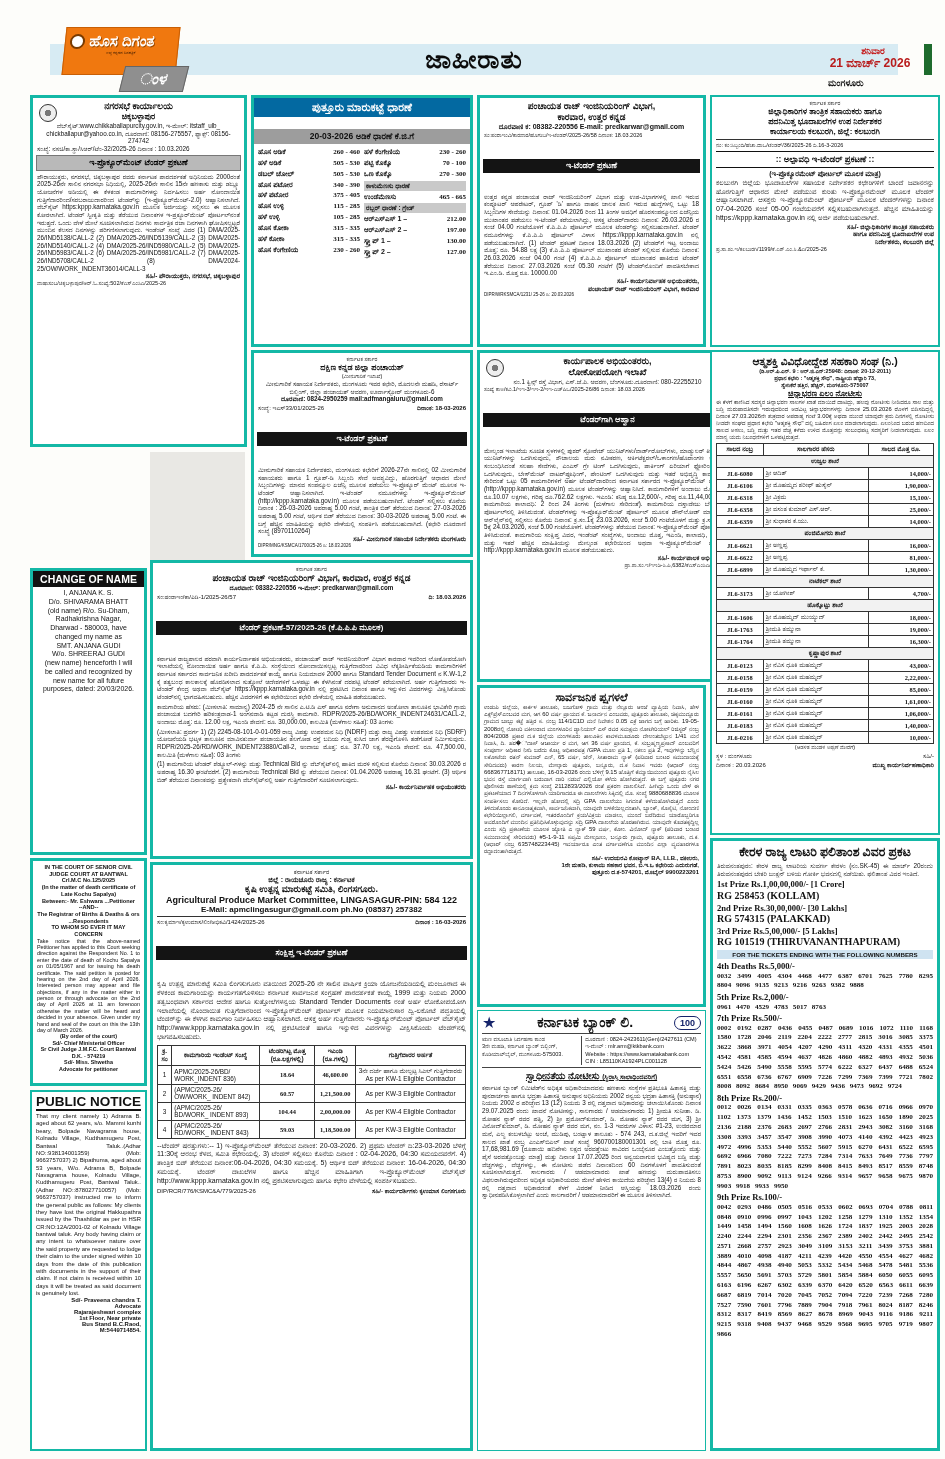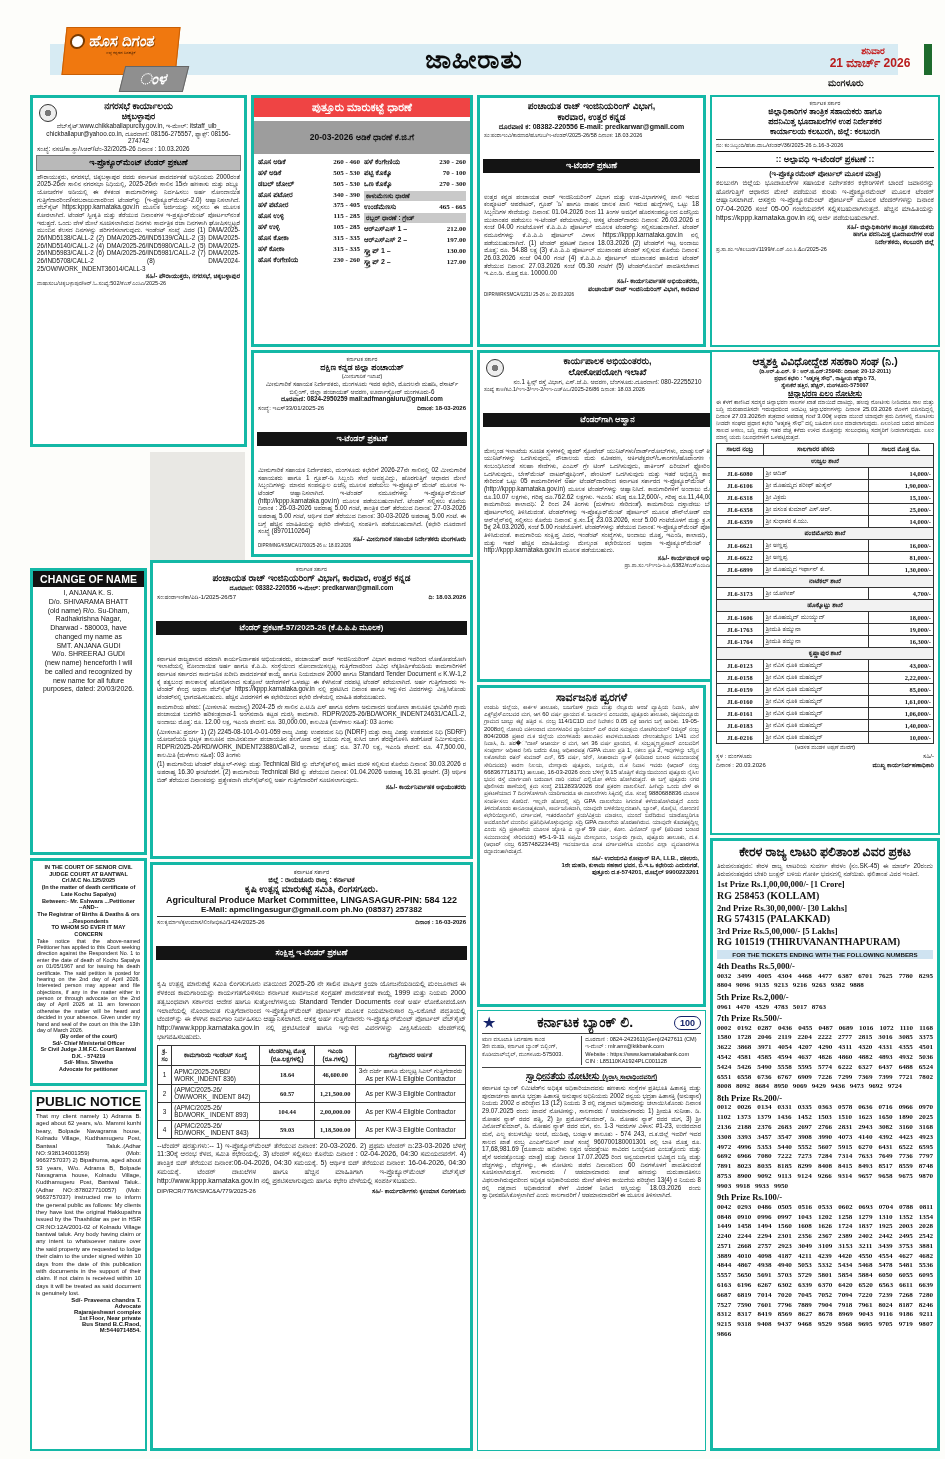--- a/index.html
+++ b/index.html
@@ -19,22 +19,22 @@
   .mh-green{position:absolute;left:924px;top:44px;width:8px;height:31px;background:#1e6b2d;}
   
   .blk{position:absolute;background:#fff;border:3px solid #14b8a6;overflow:hidden;box-sizing:border-box;padding:3px 4px;}
   .c{text-align:center;} .b{font-weight:bold;} .j{text-align:justify;} .r{text-align:right;} .pre{white-space:pre-line;}
   .t4{font-size:4.5px;} .t5{font-size:5.5px;} .t6{font-size:6.3px;line-height:1.22;} .t7{font-size:7px;line-height:1.25;} .t8{font-size:8px;} .t9{font-size:9px;} .t11{font-size:11px;}
   .bar{background:#141414;color:#fff;text-align:center;font-weight:bold;font-size:8px;padding:2px 0;margin:20px -1px;}
   .gbar{background:#b9b9b9;color:#000;text-align:center;font-weight:bold;font-size:8px;padding:2px 0;margin:2px -1px;border:1px solid #777;}
   .refline{display:flex;justify-content:space-between;font-size:6px;margin:2px 0;}
   .seal{width:16px;height:16px;border-radius:50%;border:1.5px solid #333;position:absolute;left:6px;top:6px;background:radial-gradient(circle at 50% 50%, #777 0 3px, #eee 3px);}
   
-  .redbar{background:#ef4444;color:#fff;text-align:center;font-weight:bold;font-size:11px;padding:3px 0;margin:-3px -4px 4px;}
-  .graybar{background:#9d9d9d;color:#101010;text-align:center;font-weight:bold;font-size:8.5px;padding:11px 0;margin:0 -4px 3px;}
+  .redbar{background:#0369a1;color:#fff;text-align:center;font-weight:bold;font-size:11px;padding:3px 0;margin:-3px -4px 12px;}
+  .graybar{background:#9d9d9d;color:#101010;text-align:center;font-weight:bold;font-size:8.5px;padding:2px 0;margin:0 -4px 3px;}
   .rates{display:flex;gap:4px;}
   .rcol{flex:1;}
   .rate-row{display:flex;justify-content:space-between;font-size:7px;line-height:1.55;}
   .rl{font-weight:bold;} .rv{font-family:"Liberation Serif",serif;font-weight:bold;}
   .rate-h{background:#c9c9c9;font-size:6.5px;font-weight:bold;padding:1px 2px;margin:1px 0;}
   
   table{border-collapse:collapse;width:100%;}
   .dt th,.dt td{border:1px solid #333;font-size:6.4px;padding:1.5px 2px;vertical-align:middle;}
   .dt th{font-weight:bold;text-align:center;}
   .dt td.amt{text-align:right;font-family:"Liberation Serif",serif;font-weight:bold;}
@@ -336,21 +336,21 @@
     <div class="c b t9">ಲೋಕೋಪಯೋಗಿ ಇಲಾಖೆ</div>
     <div class="c t6">ನಂ.1 ಕ್ವಿನ್ಸ್ ರಸ್ತೆ ವಿಭಾಗ, ಎಸ್.ಜೆ.ಪಿ. ಆವರಣ, ಬೆಂಗಳೂರು.ದೂರವಾಣಿ: 080-22255210</div>
     <div class="t5">ಸಂಖ್ಯೆ ಕಾಅ/ಕವಿ.1/ಇಇ-3/ಇಇ-2/ಇಇ-ಎಚ್‌ಪಿಒ/2025-26/86    ದಿನಾಂಕ: 18.03.2026</div>
     <div class="bar">ಟೆಂಡರ್‌ಗಾಗಿ ಆಹ್ವಾನ</div>
     <div class="j t6">ಮೇಲ್ಕಂಡ ಇಲಾಖೆಯ ಸೂಚಿತ ಸ್ಥಳಗಳಲ್ಲಿ ಪುಶರ್ ಸ್ಟೋರೇಜ್ ಯುನಿಟ್‌ಗಳು/ವಾರ್ಡ್‌ರೋಬ್‌ಗಳು, ಮಾಡ್ಯುಲರ್ ಕಿಚನ್, ಟಿವಿ ಯುನಿಟ್‌ಗಳನ್ನು ಒದಗಿಸುವುದು, ಶೌಚಾಲಯ ಮರು ನವೀಕರಣ, ಆರ್ಕಿಟೆಕ್ಚರಲ್/ಒಳಾಂಗಣ/ಹೊರಾಂಗಣ ಅಭಿವೃದ್ಧಿಗೆ ಸಂಬಂಧಿಸಿದಂತೆ ಸಲಹಾ ಸೇವೆಗಳು, ಎಂಎಸ್ ಗ್ರೇ ಟಿಂಗ್ ಒದಗಿಸುವುದು, ಪಾರ್ಕಿಂಗ್ ಏರಿಯಾಗೆ ಫ್ಲೋರಿಂಗ್ ಟೈಲ್ಸ್ ಒದಗಿಸುವುದು, ಬೇಸ್‌ಮೆಂಟ್ ವಾಟರ್‌ಪ್ರೂಫಿಂಗ್, ಪೇಂಟಿಂಗ್ ಒದಗಿಸುವುದು ಮತ್ತು ಇತರೆ ಅಭಿವೃದ್ಧಿ ಕಾಮಗಾರಿಗಳು ಸೇರಿದಂತೆ ಒಟ್ಟು 05 ಕಾಮಗಾರಿಗಳಿಗೆ ಅರ್ಹ ಟೆಂಡರ್‌ದಾರರಿಂದ ಕರ್ನಾಟಕ ಸರ್ಕಾರದ ಇ-ಪ್ರೊಕ್ಯೂರ್‌ಮೆಂಟ್ ಪೋರ್ಟಲ್ (http://kppp.karnataka.gov.in) ಮೂಲಕ ಟೆಂಡರ್‌ಗಳನ್ನು ಆಹ್ವಾನಿಸಿದೆ. ಕಾಮಗಾರಿಗಳಿಗೆ ಅಂದಾಜು ಮೊತ್ತ: ಕನಿಷ್ಠ ರೂ.10.07 ಲಕ್ಷಗಳು, ಗರಿಷ್ಠ ರೂ.762.62 ಲಕ್ಷಗಳು. ಇಎಂಡಿ: ಕನಿಷ್ಠ ರೂ.12,600/-, ಗರಿಷ್ಠ ರೂ.11,44,000/- ಪ್ರತೀ ಕಾಮಗಾರಿಯ ಕಾಲಾವಧಿ: 2 ರಿಂದ 24 ತಿಂಗಳು (ಮಳೆಗಾಲ ಸೇರಿದಂತೆ). ಕಾಮಗಾರಿಯ ದಸ್ತಾವೇಜು ಬೆಲೆ: ಕೆಪಿಪಿ ಪೋರ್ಟಲ್‌ನಲ್ಲಿ ತಿಳಿಸಿರುವಂತೆ. ಟೆಂಡರ್‌ಗಳನ್ನು ಇ-ಪ್ರೊಕ್ಯೂರ್‌ಮೆಂಟ್ ಪೋರ್ಟಲ್ ಮೂಲಕ ಡೌನ್‌ಲೋಡ್ ಮಾಡಿಕೊಂಡು ಆನ್‌ಲೈನ್‌ನಲ್ಲಿ ಸಲ್ಲಿಸಲು ಕೊನೆಯ ದಿನಾಂಕ: ಕ್ರ.ಸಂ.1ಕ್ಕೆ 23.03.2026, ಸಂಜೆ 5.00 ಗಂಟೆಯೊಳಗೆ ಮತ್ತು ಕ್ರ.ಸಂ.2 ರಿಂದ 5ಕ್ಕೆ 24.03.2026, ಸಂಜೆ 5.00 ಗಂಟೆಯೊಳಗೆ. ಟೆಂಡರ್‌ಗಳನ್ನು ತೆರೆಯುವ ದಿನಾಂಕ: ಇ-ಪ್ರೊಕ್ಯೂರ್‌ಮೆಂಟ್ ಪೋರ್ಟಲ್‌ನಲ್ಲಿ ತಿಳಿಸಿರುವಂತೆ. ಕಾಮಗಾರಿಯ ಸಂಕ್ಷಿಪ್ತ ವಿವರ, ಇಂಡೆಂಟ್ ಸಂಖ್ಯೆಗಳು, ಅಂದಾಜು ಮೊತ್ತ, ಇಎಂಡಿ, ಕಾಲಾವಧಿ, ಮೀಸಲಾತಿ ಮತ್ತು ಇತರೆ ಹೆಚ್ಚಿನ ಮಾಹಿತಿಯನ್ನು ಮೇಲ್ಕಂಡ ಕಛೇರಿಯಿಂದ ಅಥವಾ ಇ-ಪ್ರೊಕ್ಯೂರ್‌ಮೆಂಟ್ ಪೋರ್ಟಲ್ http://kppp.karnataka.gov.in ಮೂಲಕ ಪಡೆಯಬಹುದು.</div>
     <div class="r b t6">ಸಹಿ/- ಕಾರ್ಯಪಾಲಕ ಅಭಿಯಂತರರು</div>
     <div class="r t5">ಪ್ರಾ.ಸಾ.ಸಂ.ಇ/ಇಇಡಿ-ಸಿ.ಪಿ,6382/ಕೆಎಸ್‌ಎಂಸಿಎ/2025-26</div>
   </div>
 
   <div class="blk" style="left:477px;top:685px;width:229px;height:322px;">
-    <div class="c b t11">ಸಾರ್ವಜನಿಕ ಪ್ವರಗಳೆ</div>
+    <div class="c b t11">ಸಾರ್ವಜನಿಕ ಪ್ಷಗಳಲೆ</div>
     <div class="j" style="font-size:5.9px;line-height:1.22;">ಉಡುಪಿ ಜಿಲ್ಲೆಯ, ಕಾರ್ಕಳ ತಾಲೂಕು, ಬಜಗೋಳಿ ಗ್ರಾಮ ಮತ್ತು ನೆಲ್ಲೂರು ಆಂಜೆ ವ್ಯಾಪ್ತಿಯ ನಿವಾಸಿ, ಹೇಳ ಎಕ್ಸ್‌ಪ್ರೆಸ್‌ಎಂಬವರ ಮಗ, ಆಗ 60 ವರ್ಷ ಪ್ರಾಯದ ಕೆ. ಜನಾರ್ದನ ಎಂಬವರು, ಪುತ್ತೂರು ತಾಲೂಕು, ಚಿಕ್ಕಮುದ್ನೂರು ಗ್ರಾಮದ ಬಾಬ್ಬು ಕಟ್ಟೆ ಹತ್ತಿರ ಸ. ನಂಬ್ರ 114/1C1D ಮನೆ ನಿವೇಶನ 0.05 ಎಕ್ರೆ ಜಾಗದ ಬಗ್ಗೆ ಹಾರಿಕು. 19-05-2008ರಲ್ಲಿ ನೋಟರಿ ವಕೀಲರಾದ ಮಂಗಳೂರಿನ ಡ್ಯಾನಿಯಲ್ ಎಸ್ ರವರ ಸಮಕ್ಷಮ ನೋಟೇರಿಯಲ್ ರಿಜಿಸ್ಟರ್ ನಂಬ್ರ 804/2008 ಪ್ರಕಾರ ದ.ಕ ಜಿಲ್ಲೆಯ ಮಂಗಳೂರು ತಾಲೂಕಿನ ಕಾವಳಮೂಡೂರು ದೇಲಂತಬೆಟ್ಟುನ 1/41 ಮನೆ ನಿವಾಸಿ, ದಿ. ಹರ�ಿದಾಸ್ ಆಚಾರ್ಯ ರ ಮಗ, ಆಗ 36 ವರ್ಷ ಪ್ರಾಯದ, ಕೆ. ಸುಬ್ರಹ್ಮಣ್ಯಪ್ರಸಾದ್ ಎಂಬವರಿಗೆ ಸಂಪೂರ್ಣ ಅಧಿಕಾರ ನೀಡಿ ಬರೆದು ಕೊಟ್ಟ ಅಧಿಕಾರಪತ್ರ /GPA ಮೂಲ ಪ್ರತಿ 1, ನಕಲು ಪ್ರತಿ 2, ಇವುಗಳನ್ನು ಬೆನ್ನಿನ ಲಕೋಟೆಯ ರತನ್ ಕುಮಾರ್ ಎನ್, 65 ವರ್ಷ, ಜೆನ್, ಸೀತಾರಾಮ ನ್ಯಾಕ್ (ಪರಿವಾರ ಬಂಟರ ಸಮುದಾಯಕ್ಕೆ ಸೇರಿದವರು) ಕಾರಣ ನಿಲಯ, ಮೇಲ್ಕಾರು ಪುತ್ತೂರು, ಬನ್ನೂರು, ದ.ಕ ನಿವಾಸ ಇವರು (ಆಧಾರ್ ನಂಬ್ರ 668367718171) ತಾಲೂಕು, 16-03-2026 ರಂದು ಬೆಳಿಗ್ಗೆ 9.15 ಹೊತ್ತಿಗೆ ಕೆಮ್ಮಾಯಿಮುಂದ ಪುತ್ತೂರು ನೈಸಿಲ ಭವನ ರಸ್ತೆ ಮಾರ್ಗವಾಗಿ ಬರುವಾಗ ದಾರಿ ನಡುವೆ ಎಲ್ಲಿಯೋ ಕಳೆದು ಹೋಗಿರುತ್ತದೆ. ಈ ಬಗ್ಗೆ ಪುತ್ತೂರು ನಗರ ಪೊಲೀಸರು ಠಾಣೆಯಲ್ಲಿ ಕ್ರಮ ಸಂಖ್ಯೆ 2112833/2026 ರಂತೆ ಪ್ರಕರಣ ದಾಖಲಿಸಿದೆ. ಹೀಗಿದ್ದು ಒಂದು ವೇಳೆ ಈ ಪ್ರಕಟಣೆಯಾದ 7 ದಿನಗಳೊಳಗಾಗಿ ಯಾರಿಗಾದರೂ ಈ ದಾಖಲೆಗಳು ಸಿಕ್ಕಿದಲ್ಲಿ ಮೊ. ಸಂಖ್ಯೆ 9880688836 ಮೂಲಕ ಸಂಪರ್ಕಿಸಲು ಕೋರಿದೆ. ಇಲ್ಲದೇ ಹೋದಲ್ಲಿ ಸದ್ರಿ GPA ದಾಖಲೆಯು ಸಿಗದಂತೆ ಕಳೆದುಹೋಗಿರುತ್ತದೆ ಎಂದು ತಿಳಿದುಕೊಂಡು ಕಾನೂನಾತ್ಮಕವಾಗಿ, ಸಾರ್ವಜನಿಕವಾಗಿ, ಯಾವುದೇ ಬಳಕೆಯಿಲ್ಲದಂತಾಗಿ, ಬ್ಯಾಂಕ್, ಸೊಸೈಟಿ, ನೋಂದಣಿ ಕಛೇರಿಯಿಲ್ಲಾಗಲಿ, ವರ್ಗಾವಣೆ, ಇತರರೊಂದಿಗೆ ಕ್ರಯ/ವಿಕ್ರಯ ಮಾಡಲು, ಮುಂದೆ ಬರೆದಿರುವ ಯಾರೊಬ್ಬರಿಗೂ ಅವರೊಂದಿಗೆ ಮುಂದಿನ ಪ್ರತಿನಿಧಿಸಿಕೊಳ್ಳುವುದನ್ನು ಸದ್ರಿ GPA ದಾಖಲೆಯ ಹೊರತಾಗಿರುವ. ಯಾವುದೇ ಕೊಡತಕ್ಕದ್ದಿಲ್ಲ ಎಂದು ಸದ್ರಿ ಪ್ರಕಟಣೆಯ ಮೂಲಕ ಜ್ಯೋತಿ ಎ ನ್ಯಾಕ್ 59 ವರ್ಷ, ಕೋಂ. ವಿನೋದ್ ನ್ಯಾಕ್ (ಪರಿವಾರ ಬಂಟರ ಸಮುದಾಯಕ್ಕೆ ಸೇರಿದವರು) #5-1-9-11 ಸಪ್ತಮಿ ಮೇಲ್ಕಜಲು, ಬನ್ನೂರು ಗ್ರಾಮ, ಪುತ್ತೂರು ತಾಲೂಕು, ದ.ಕ. (ಆಧಾರ್ ನಂಬ್ರ 635748223445) ಇವರ್ಯಾರೂ ಎಂತ ವರ್ಗಾವಣೆಗೂ ಮುಂದಿನ ಎಲ್ಲಾ ವ್ಯವಹಾರಗಳೂ ರದ್ದಾದಂತಾಗಿರುತ್ತದೆ.</div>
     <div class="r b pre" style="font-size:6px;">ಸಹಿ/- ಉದಯರವಿ ಕೋಟ್ಯಾನ್ BA, LLB., ವಕೀಲರು,
 1ನೇ ಮಹಡಿ, ಕುಳಾಯಿ ಸಹಕಾರ ಭವನ, ಬಿ.ಇ.ಒ ಕಛೇರಿಯ ಎದುರುಗಡೆ,
 ಪುತ್ತೂರು ದ.ಕ-574201, ಮೊಬೈಲ್ 9900223201</div>
   </div>
 
   <div class="blk" style="left:477px;top:1010px;width:229px;height:441px;border-width:1.5px;">
     <div class="kb-head">
       <span class="kb-star">★</span>
       <span class="kb-name">ಕರ್ನಾಟಕ ಬ್ಯಾಂಕ್ ಲಿ.</span>

